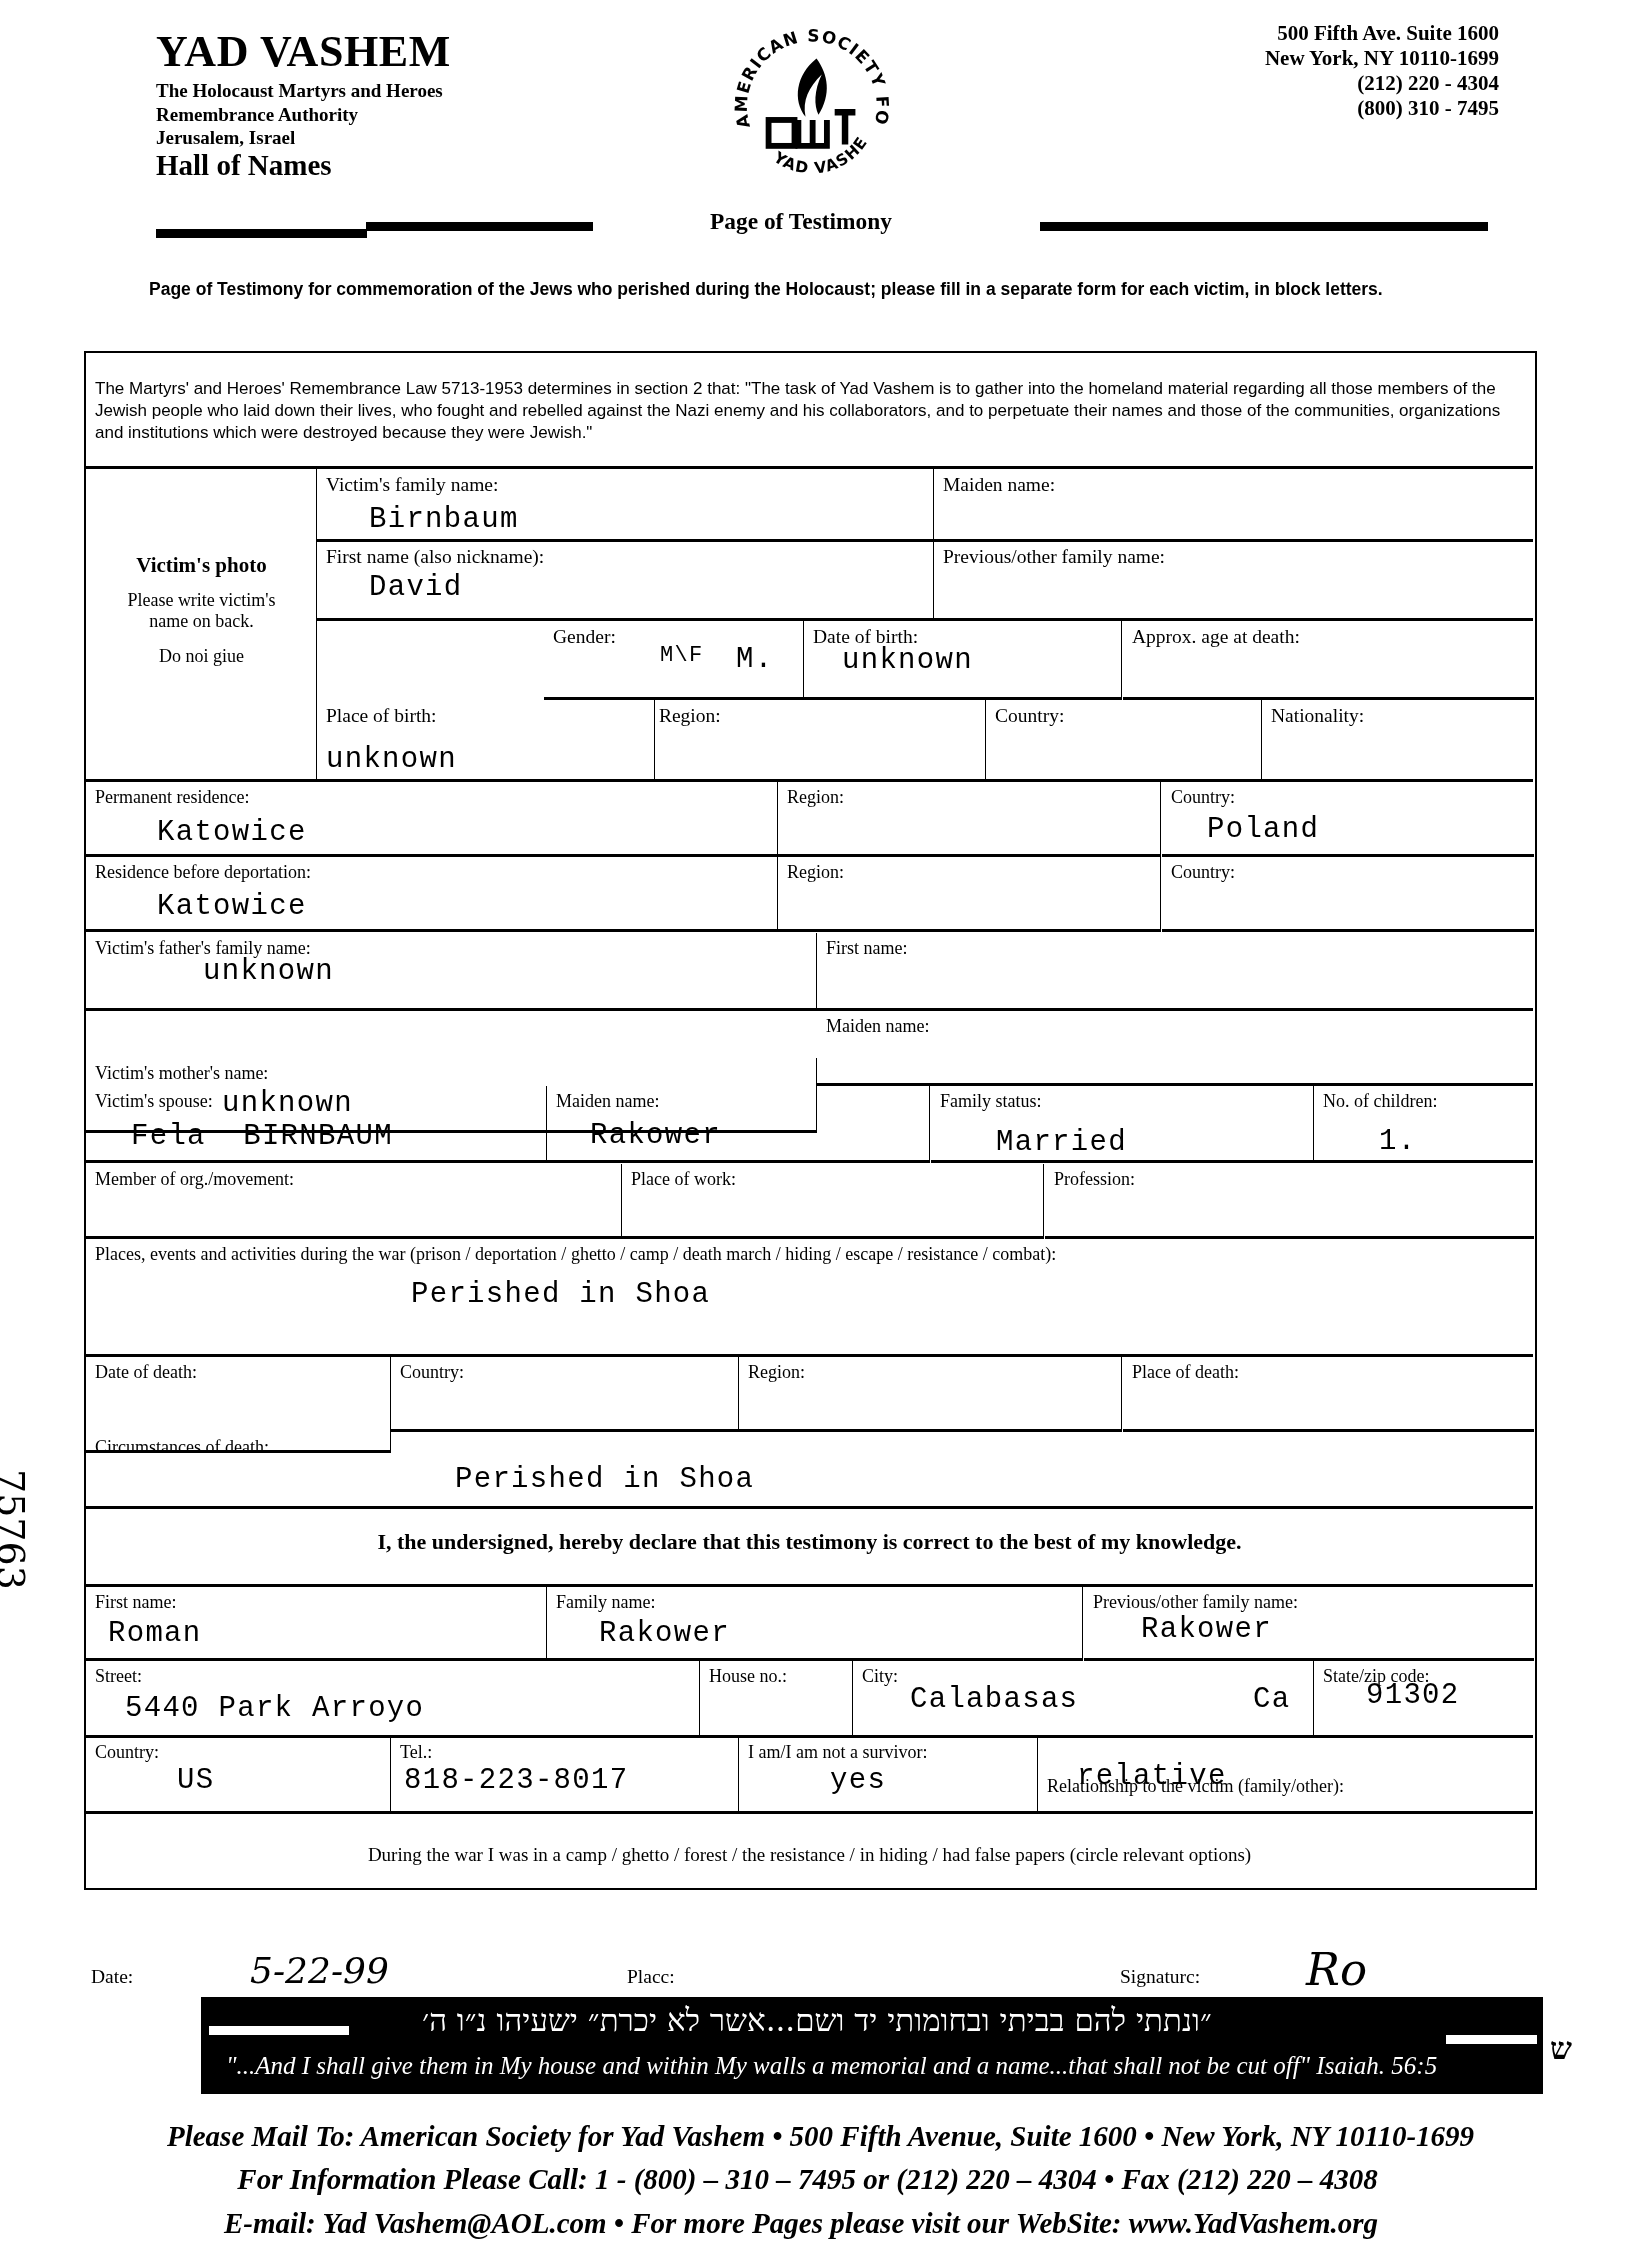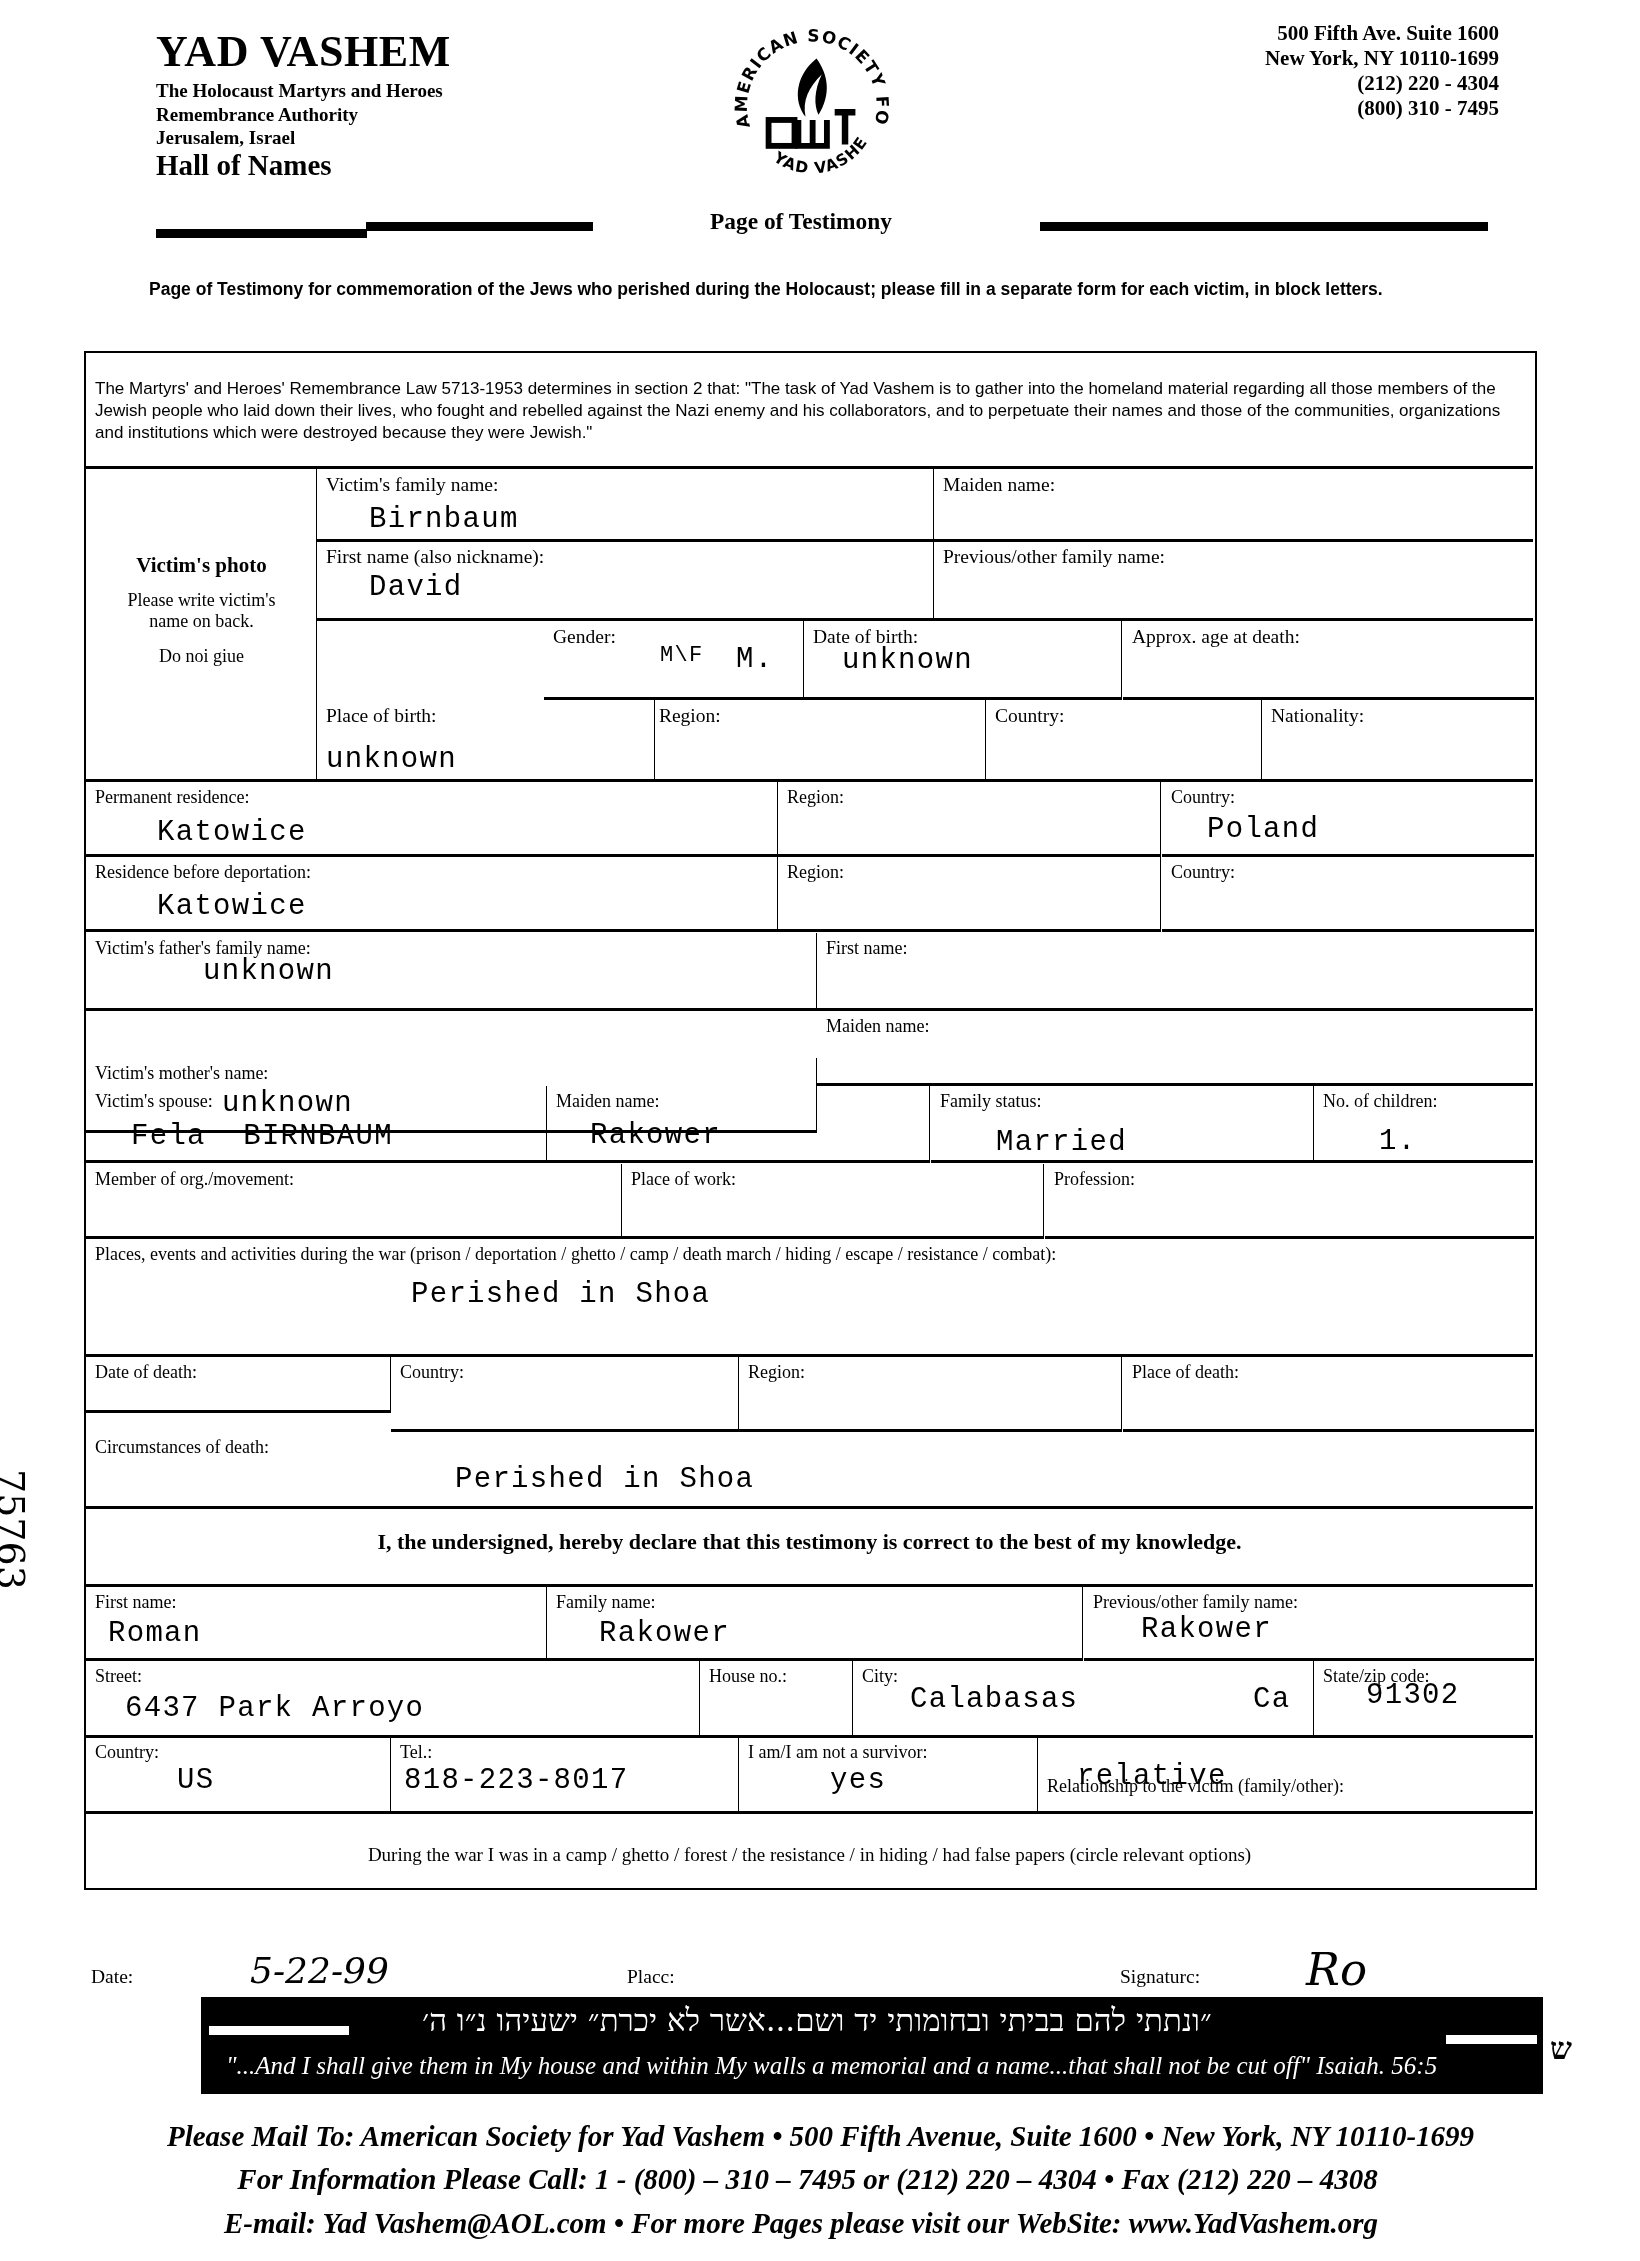--- a/index.html
+++ b/index.html
@@ -205,21 +205,21 @@
   </div>
   <div class="cell nr" style="left:959px;top:811px;width:489px;height:75px;">
     <div class="lbl serif" style="font-size:18px;">Profession:</div>
   </div>
 
   <div class="cell nr" style="left:0;top:886px;width:1447px;height:118px;">
     <div class="lbl serif" style="font-size:18px;">Places, events and activities during the war (prison / deportation / ghetto / camp / death march / hiding / escape / resistance / combat):</div>
     <div class="val mono" style="left:325px;top:39px;">Perished in Shoa</div>
   </div>
 
-  <div class="cell" style="left:0;top:1004px;width:305px;height:56px;padding-left:22px;">
+  <div class="cell" style="left:0;top:1004px;width:305px;height:96px;padding-left:22px;">
     <div class="lbl serif" style="font-size:18px;">Date of death:</div>
   </div>
   <div class="cell" style="left:305px;top:1004px;width:348px;height:75px;">
     <div class="lbl serif" style="font-size:18px;">Country:</div>
   </div>
   <div class="cell" style="left:653px;top:1004px;width:383px;height:75px;">
     <div class="lbl serif" style="font-size:18px;">Region:</div>
   </div>
   <div class="cell nr" style="left:1037px;top:1004px;width:411px;height:75px;">
     <div class="lbl serif" style="font-size:18px;">Place of death:</div>
@@ -242,21 +242,21 @@
     <div class="lbl serif" style="font-size:18px;">Family name:</div>
     <div class="val mono" style="left:52px;top:30px;">Rakower</div>
   </div>
   <div class="cell nr" style="left:998px;top:1234px;width:450px;height:74px;">
     <div class="lbl serif" style="font-size:18px;">Previous/other family name:</div>
     <div class="val mono" style="left:57px;top:26px;">Rakower</div>
   </div>
 
   <div class="cell" style="left:0;top:1308px;width:614px;height:77px;">
     <div class="lbl serif" style="font-size:18px;">Street:</div>
-    <div class="val mono" style="left:39px;top:31px;">6437 Park Arroyo</div>
+    <div class="val mono" style="left:39px;top:31px;">5440 Park Arroyo</div>
   </div>
   <div class="cell" style="left:614px;top:1308px;width:153px;height:77px;">
     <div class="lbl serif" style="font-size:18px;">House no.:</div>
   </div>
   <div class="cell" style="left:767px;top:1308px;width:461px;height:77px;">
     <div class="lbl serif" style="font-size:18px;">City:</div>
     <div class="val mono" style="left:57px;top:22px;">Calabasas</div>
     <div class="val mono" style="left:400px;top:22px;">Ca</div>
   </div>
   <div class="cell nr" style="left:1228px;top:1308px;width:219px;height:77px;">

